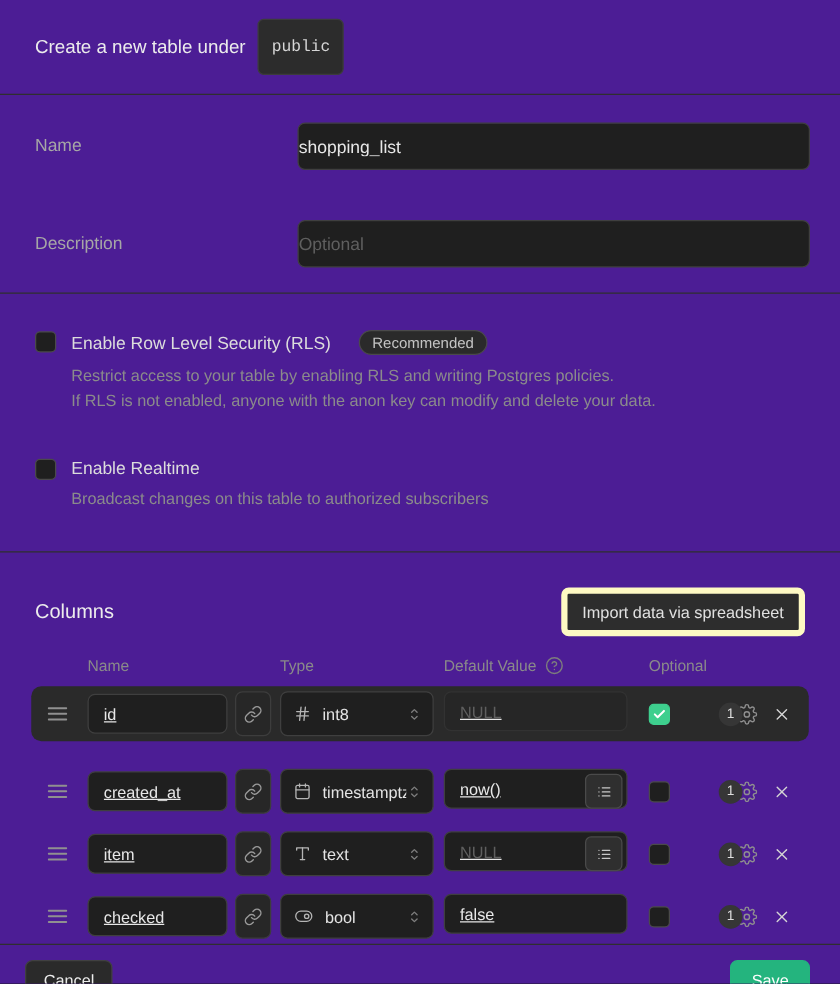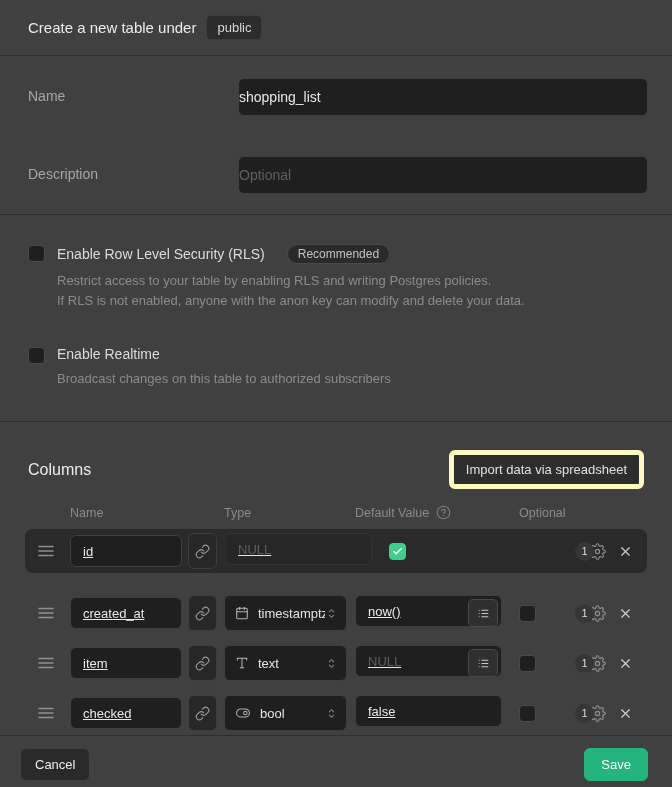--- a/index.html
+++ b/index.html
@@ -1,23 +1,23 @@
 <!DOCTYPE html>
 <html><head>
 <meta charset="utf-8">
 <style>
   * { margin:0; padding:0; box-sizing:border-box; }
   html,body { background:#181818; }
   body { font-family:"Liberation Sans", sans-serif; }
-  .modal { width:672px; height:787px; background:#404040; color:#e6e6e6; overflow:hidden; display:flex; flex-direction:column; }
+  .modal { width:672px; height:787px; background:#4c1d95; color:#e6e6e6; overflow:hidden; display:flex; flex-direction:column; }
 
   
   .hdr { padding:15px 28px; border-bottom:1px solid #2f2f2f; display:flex; align-items:center; gap:10px; }
   .hdr-title { font-size:15px; color:#ececec; }
-  .schema-chip { font-family:Liberation Sans, sans-serif; font-size:13px; color:#d6d6d6; background:#2c2c2c; border:1px solid #3c3c3c; border-radius:5px; padding:4px 10px; }
+  .schema-chip { font-family:Liberation Mono, monospace; font-size:13px; color:#d6d6d6; background:#2c2c2c; border:1px solid #3c3c3c; border-radius:5px; padding:14px 10px; }
 
   
   .sec-fields { padding:22px 24px 20px 28px; border-bottom:1px solid #2f2f2f; }
   .field-row { display:flex; align-items:flex-start; }
   .field-row + .field-row { margin-top:40px; }
   .field-label { width:210px; flex:none; font-size:14px; color:#a6a6a6; padding-top:10px; }
   .txt-input { flex:1; height:38px; background:#1f1f1f; border:1px solid #3f3f3f; border-radius:6px; color:#e8e8e8; font-size:14px; padding:0 0; outline:none; font-family:"Liberation Sans", sans-serif; }
   .txt-input::placeholder { color:#5f5f5f; }
 
   
@@ -162,20 +162,37 @@
               <line x1="1" y1="10.5" x2="15" y2="10.5"></line>
             </svg>
           </span>
         <input class="row-inp name-inp" type="text" value="id" style="">
         <button class="link-btn">
             <svg width="15" height="15" viewBox="0 0 24 24" fill="none" stroke="currentColor" stroke-width="1.8" stroke-linecap="round" stroke-linejoin="round">
               <path d="M10 13a5 5 0 0 0 7.54.54l3-3a5 5 0 0 0-7.07-7.07l-1.72 1.71"></path>
               <path d="M14 11a5 5 0 0 0-7.54-.54l-3 3a5 5 0 0 0 7.07 7.07l1.71-1.71"></path>
             </svg>
           </button>
+        <div class="type-sel">
+          <span class="type-ic">
+              <svg width="14" height="14" viewBox="0 0 24 24" fill="none" stroke="currentColor" stroke-width="1.8" stroke-linecap="round">
+                <line x1="4" y1="9" x2="20" y2="9"></line>
+                <line x1="4" y1="15" x2="20" y2="15"></line>
+                <line x1="10" y1="3" x2="8" y2="21"></line>
+                <line x1="16" y1="3" x2="14" y2="21"></line>
+              </svg>
+            </span>
+          <span class="type-lbl">int8</span>
+          <span class="chevs">
+              <svg width="13" height="13" viewBox="0 0 24 24" fill="none" stroke="currentColor" stroke-width="2" stroke-linecap="round" stroke-linejoin="round">
+                <polyline points="8 9 12 5 16 9"></polyline>
+                <polyline points="8 15 12 19 16 15"></polyline>
+              </svg>
+            </span>
+        </div>
         <div class="def-wrap">
           <input class="row-inp dim" type="text" placeholder="NULL" style="">
         </div>
         <span class="prim-wrap">
             <span class="cb checked">
               <svg width="11" height="11" viewBox="0 0 24 24" fill="none" stroke="#ffffff" stroke-width="3.5" stroke-linecap="round" stroke-linejoin="round">
                 <polyline points="20 6 9 17 4 12"></polyline>
               </svg>
             </span>
           </span>

